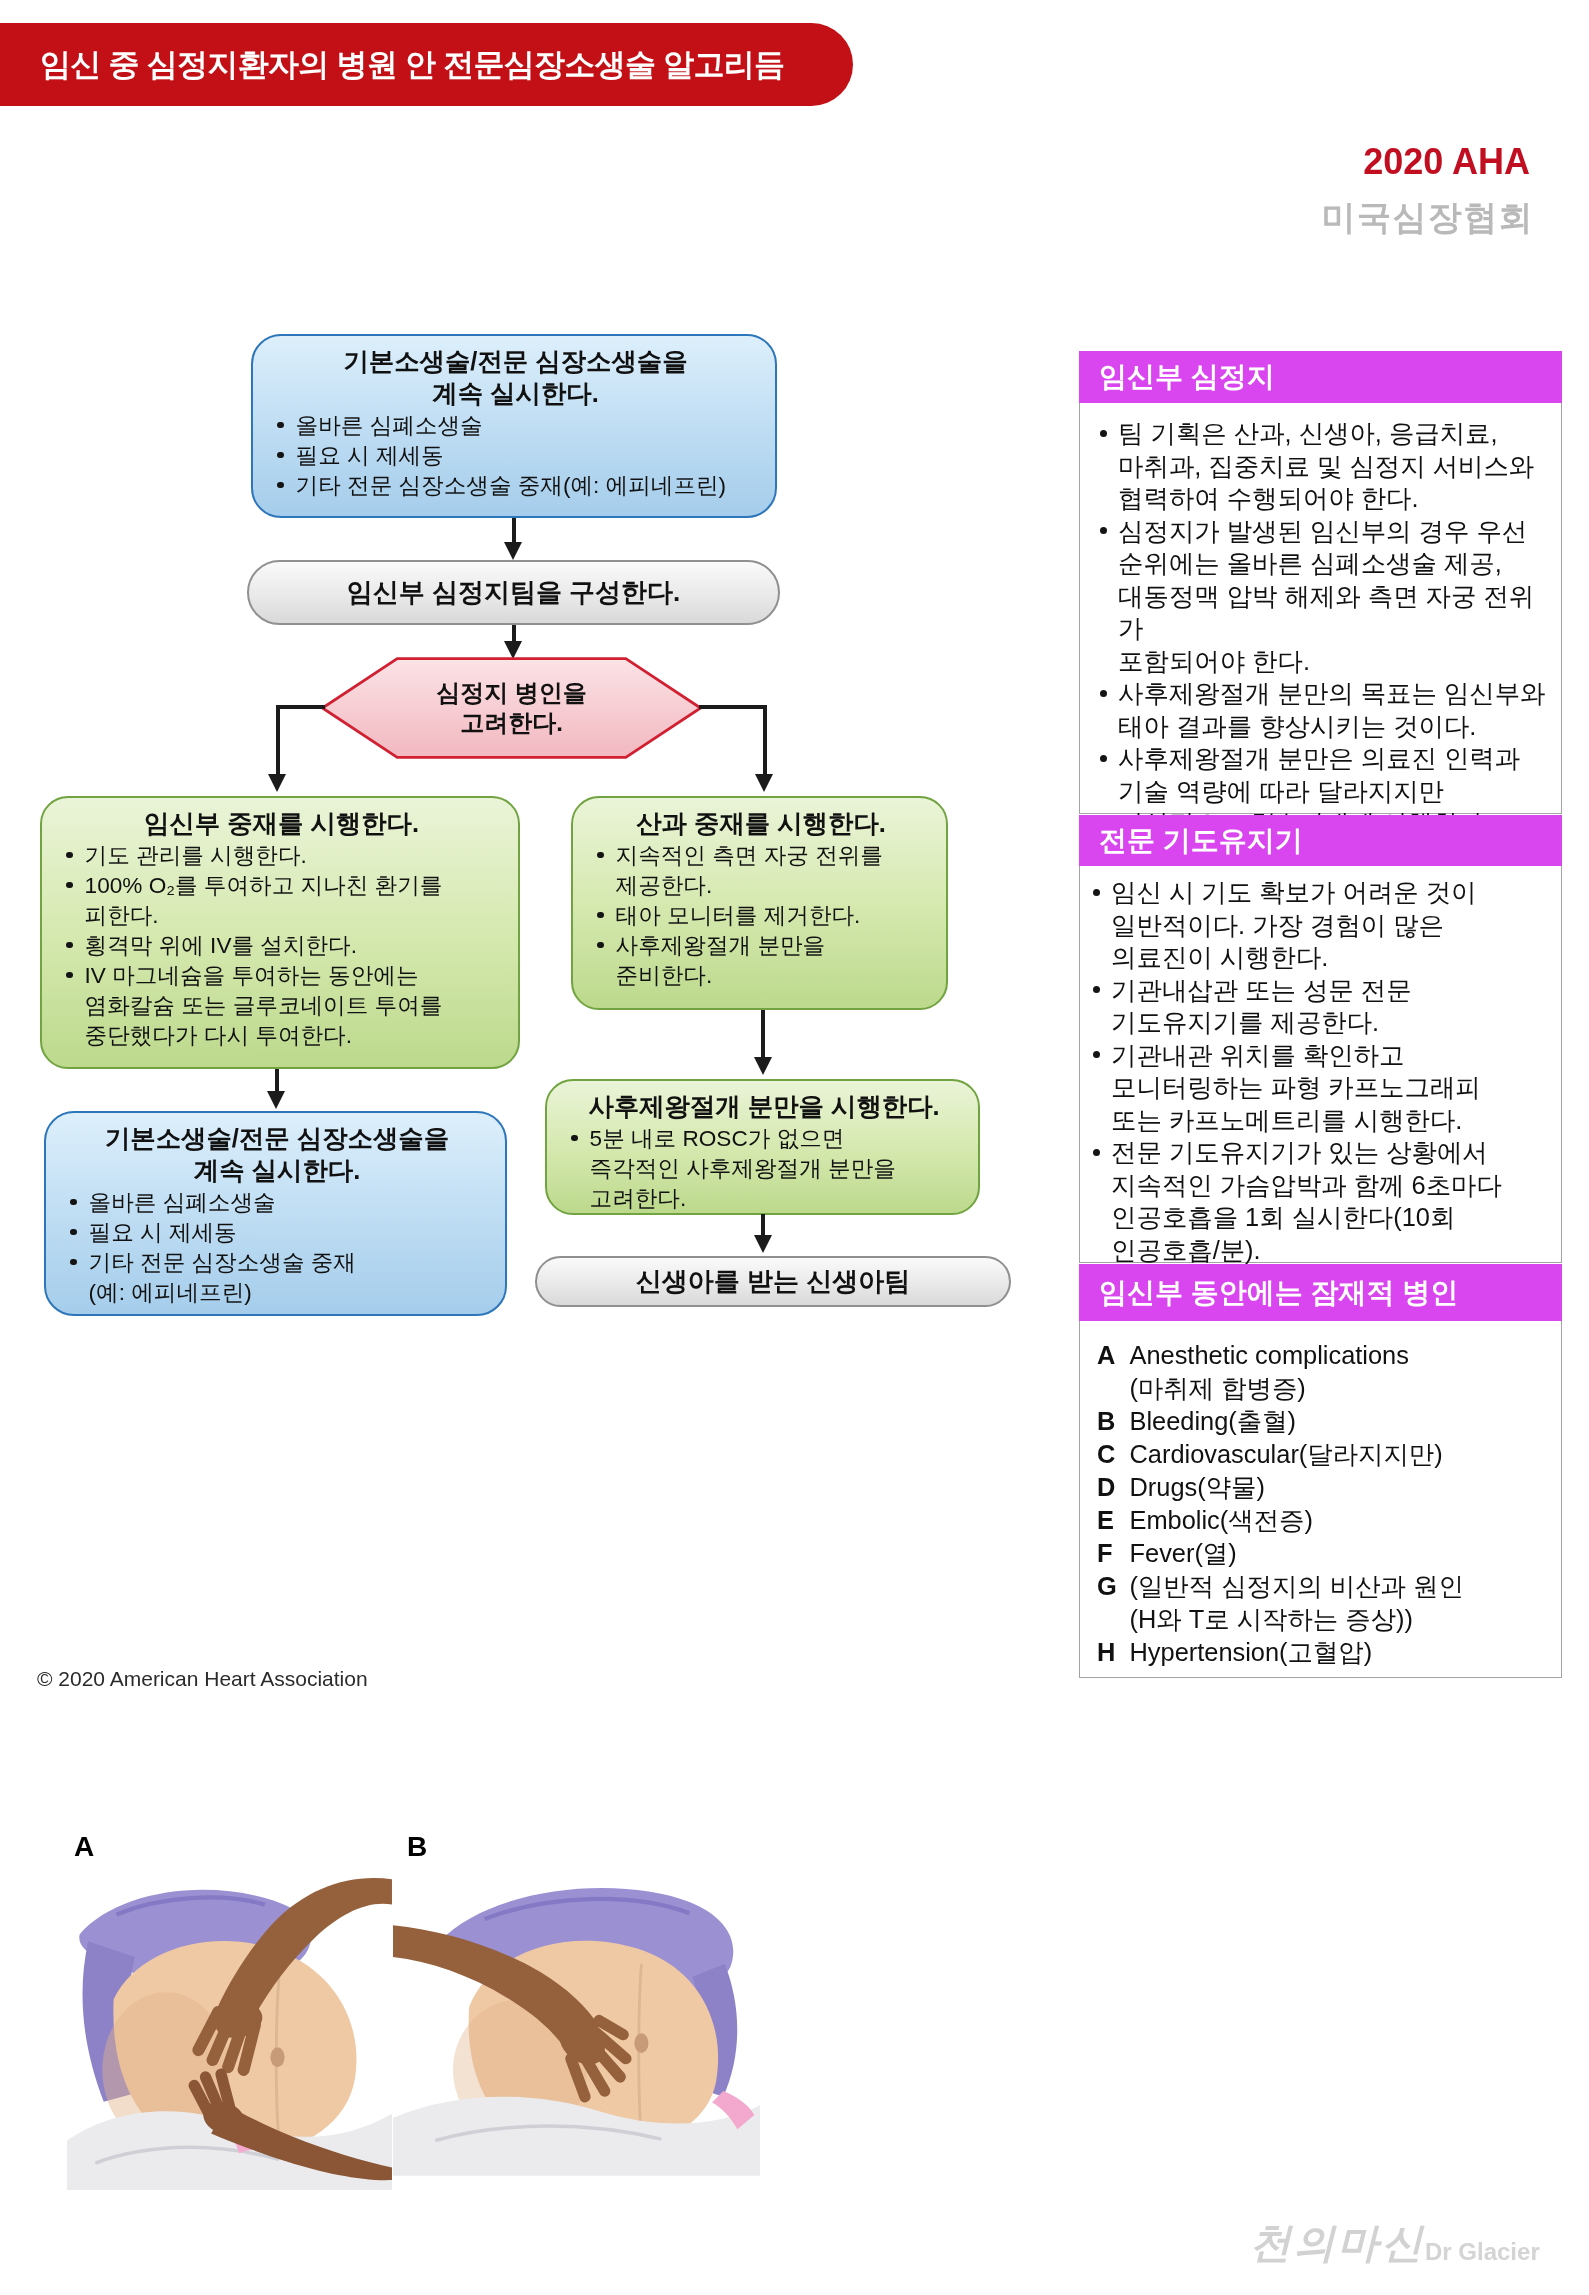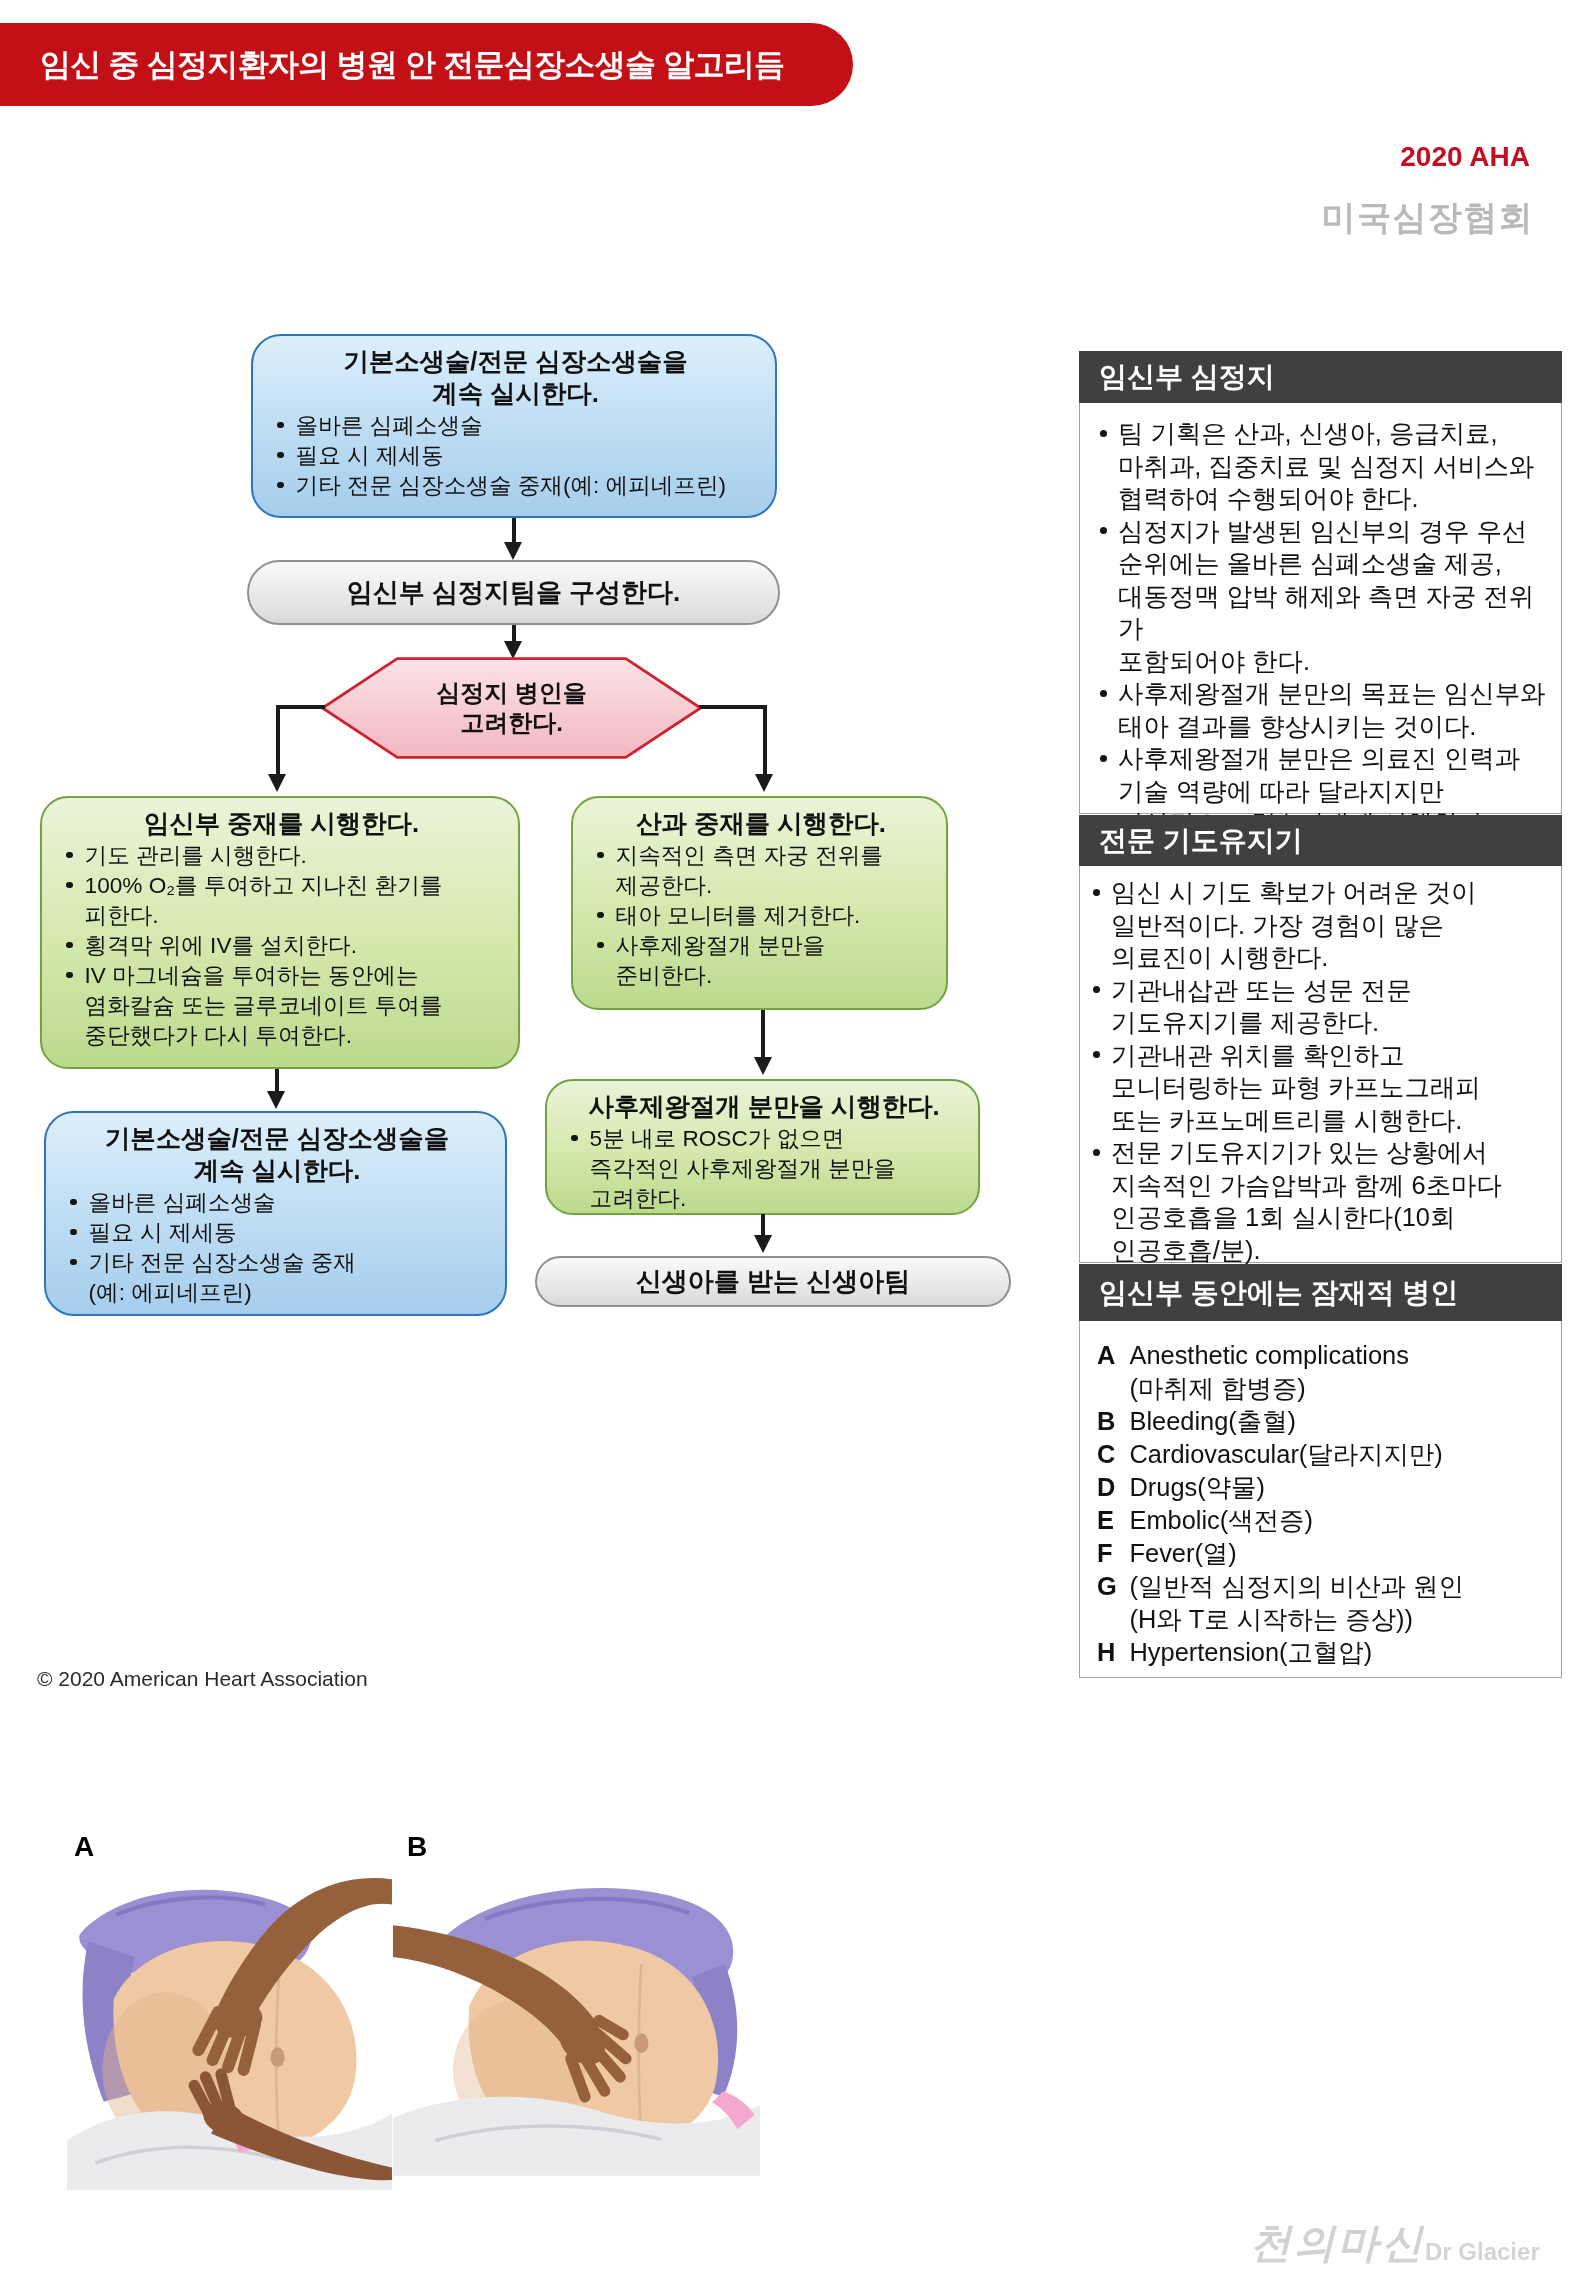--- a/index.html
+++ b/index.html
@@ -5,21 +5,21 @@
   html,body{margin:0;padding:0;background:#ffffff;}
   body{font-family:"Liberation Sans","DejaVu Sans",sans-serif;color:#111;}
   .page{position:relative;width:1589px;height:2295px;background:#ffffff;overflow:hidden;}
   .abs{position:absolute;}
   .pre{white-space:pre-line;}
 
   
   .banner{left:0;top:23px;width:853px;height:83px;background:#c31016;border-radius:0 42px 42px 0;
           display:flex;align-items:center;padding-left:40px;box-sizing:border-box;}
   .banner span{color:#ffffff;font-weight:bold;font-size:31px;letter-spacing:-0.7px;}
-  .brand-year{top:141px;right:59px;color:#c10e21;font-size:28px;font-weight:bold;text-align:right;margin-left:34px;}
+  .brand-year{top:141px;right:59px;color:#c10e21;font-size:36px;font-weight:bold;text-align:right;margin-left:34px;}
   .brand-kr{top:195px;right:55px;color:#b9b9b9;font-size:34px;font-weight:bold;text-align:right;letter-spacing:1.4px;}
 
   
   .node{box-sizing:border-box;padding:8.5px 17px 7px 20px;}
   .blue{background:linear-gradient(180deg,#ddeffb 0%,#c2dff4 45%,#a5cdeb 100%);border:2.1px solid #2e76ba;border-radius:30px;}
   .green{background:linear-gradient(180deg,#eaf4d8 0%,#d6e9b0 50%,#bcd98c 100%);border:2.1px solid #71a440;border-radius:28px;}
   .pillbox{background:linear-gradient(180deg,#fafafa 0%,#e9e9e9 55%,#d9d9d9 100%);border:2.1px solid #909090;border-radius:32.5px;
            display:flex;align-items:center;justify-content:center;box-sizing:border-box;}
   .pillbox span{font-size:26px;font-weight:bold;}
   .node-title{font-weight:bold;font-size:25.4px;line-height:32px;text-align:center;margin-bottom:2.8px;}
@@ -31,21 +31,21 @@
   .vline{position:absolute;width:3.5px;background:#1b1b1b;}
   .hline{position:absolute;height:3.5px;background:#1b1b1b;}
   .ahead{position:absolute;width:0;height:0;border-left:9.2px solid transparent;border-right:9.2px solid transparent;border-top:18.4px solid #1b1b1b;}
 
   
   .hexwrap{left:321px;top:657px;width:381px;height:102px;}
   .hextext{left:321px;top:657px;width:381px;height:102px;display:flex;align-items:center;justify-content:center;
            text-align:center;font-weight:bold;font-size:24px;line-height:30px;}
 
   
-  .sbar{left:1079px;width:483px;background:#404040;color:#ffffff;font-weight:bold;font-size:28px;
+  .sbar{left:1079px;width:483px;background:#d946ef;color:#ffffff;font-weight:bold;font-size:28px;
         display:flex;align-items:center;padding-left:20px;box-sizing:border-box;}
   .sbody{left:1079px;width:483px;background:#ffffff;border:1.4px solid #a3a3a3;border-top:none;
          box-sizing:border-box;padding:14px 11.3px 0 17px;}
   .sb-row{display:flex;align-items:flex-start;}
   .sb-dot{flex:0 0 auto;width:7px;height:7px;border-radius:50%;background:#141414;margin:12.7px 11.3px 0 2.8px;}
   .sb-text{font-size:25.4px;line-height:32.5px;}
   .abc-row{display:flex;align-items:flex-start;}
   .abc-letter{flex:0 0 32.5px;font-weight:bold;font-size:25.4px;line-height:33px;}
   .abc-text{font-size:25.4px;line-height:33px;}
 

